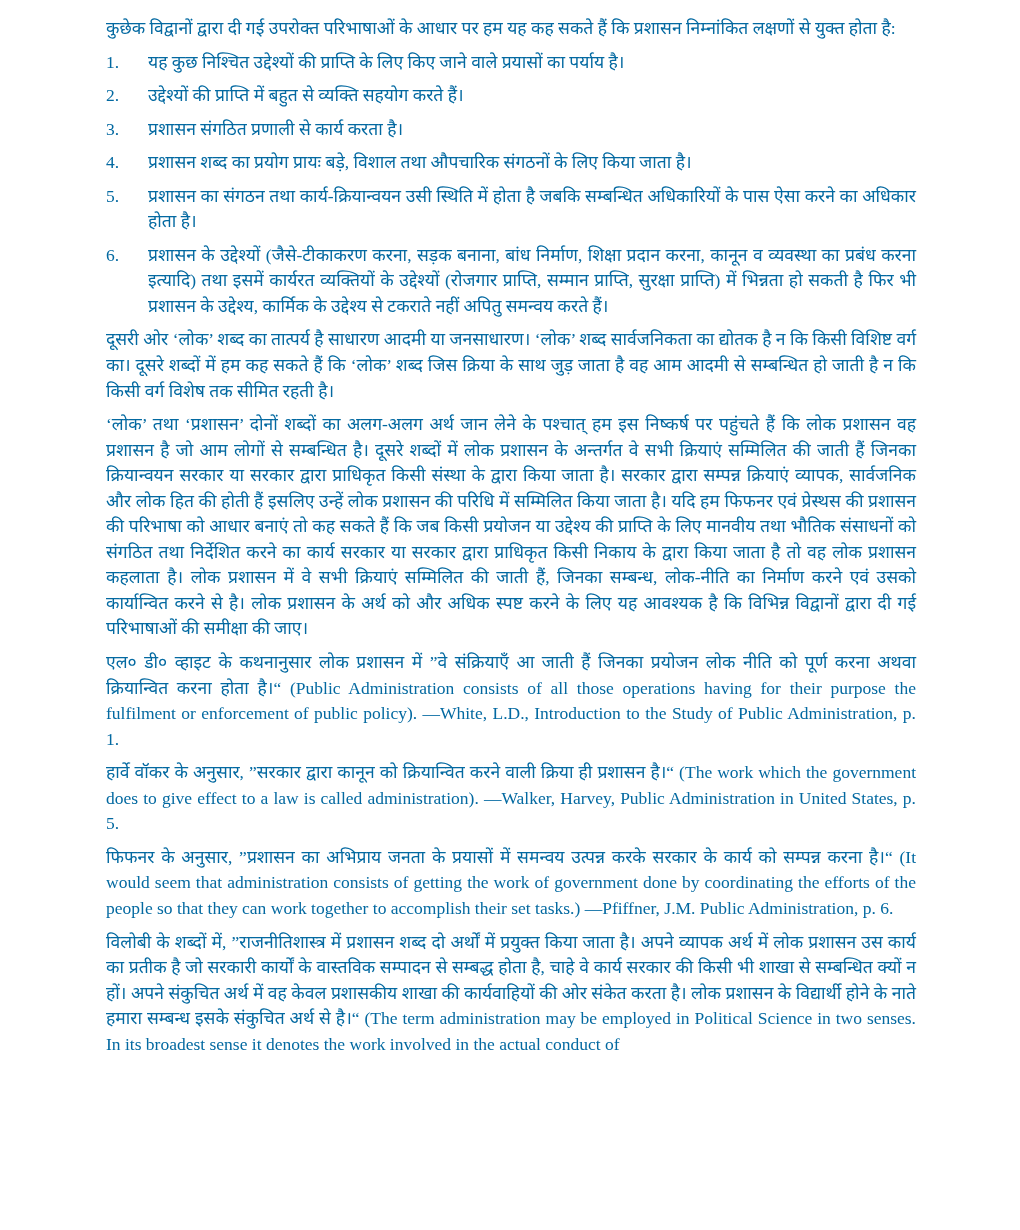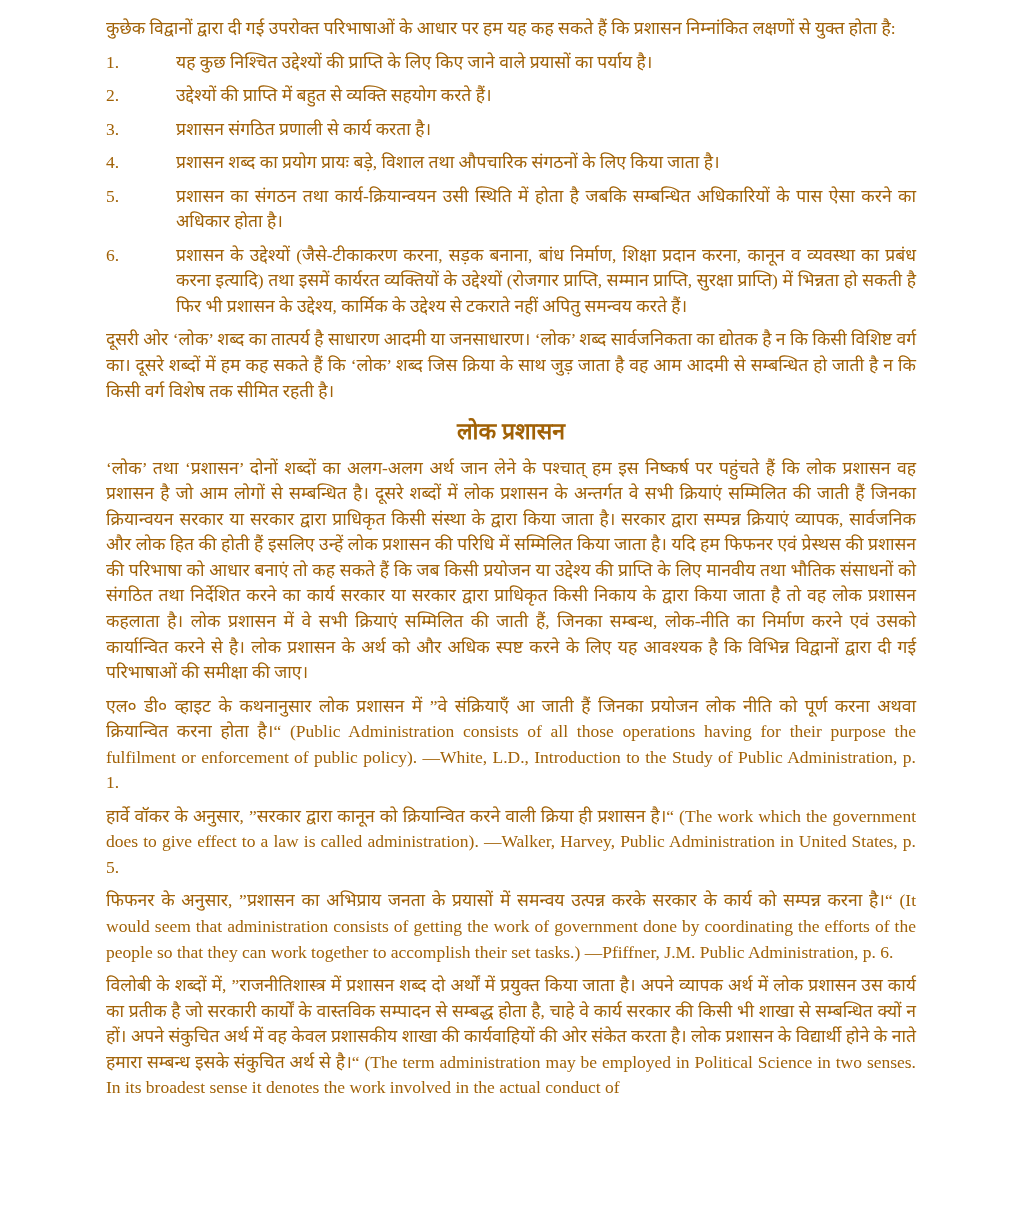--- a/index.html
+++ b/index.html
@@ -10,42 +10,41 @@
   .page {
     position: relative;
     width: 1020px;
     height: 1230px;
     margin: 0 auto;
     background: #ffffff;
     padding: 16px 104px 40px 106px;
     font-family: "Liberation Serif", "DejaVu Serif", serif;
     font-size: 17.5px;
     line-height: 1.46;
-    color: #a16207;
+    color: #0369a1;
     overflow: hidden;
   }
   .para {
     margin: 0 0 8px 0;
     text-align: justify;
   }
   .list {
     margin: 2px 0 8px 0;
   }
   .li {
     display: flex;
     margin: 0 0 8px 0;
   }
   .num {
     flex: 0 0 42px;
     width: 42px;
   }
   .li-text {
     flex: 1;
     text-align: justify;
-    margin-left: 28px;
   }
   .heading {
     text-align: center;
     font-size: 23px;
     font-weight: bold;
     margin: 14px 0 10px 0;
     line-height: 1.2;
   }
   .def .hi { font-weight: normal; }
   .def .en { font-weight: normal; }
@@ -79,21 +78,20 @@
       <span class="li-text">प्रशासन का संगठन तथा कार्य-क्रियान्वयन उसी स्थिति में होता है जबकि सम्बन्धित अधिकारियों के पास ऐसा करने का अधिकार होता है।</span>
     </div>
     <div class="li">
       <span class="num">6.</span>
       <span class="li-text">प्रशासन के उद्देश्यों (जैसे-टीकाकरण करना, सड़क बनाना, बांध निर्माण, शिक्षा प्रदान करना, कानून व व्यवस्था का प्रबंध करना इत्यादि) तथा इसमें कार्यरत व्यक्तियों के उद्देश्यों (रोजगार प्राप्ति, सम्मान प्राप्ति, सुरक्षा प्राप्ति) में भिन्नता हो सकती है फिर भी प्रशासन के उद्देश्य, कार्मिक के उद्देश्य से टकराते नहीं अपितु समन्वय करते हैं।</span>
     </div>
   </div>
 
   <p class="para">दूसरी ओर ‘लोक’ शब्द का तात्पर्य है साधारण आदमी या जनसाधारण। ‘लोक’ शब्द सार्वजनिकता का द्योतक है न कि किसी विशिष्ट वर्ग का। दूसरे शब्दों में हम कह सकते हैं कि ‘लोक’ शब्द जिस क्रिया के साथ जुड़ जाता है वह आम आदमी से सम्बन्धित हो जाती है न कि किसी वर्ग विशेष तक सीमित रहती है।</p>
 
-  <h1 class="heading">लोक प्रशासन</h1>
 
   <p class="para">‘लोक’ तथा ‘प्रशासन’ दोनों शब्दों का अलग-अलग अर्थ जान लेने के पश्चात् हम इस निष्कर्ष पर पहुंचते हैं कि लोक प्रशासन वह प्रशासन है जो आम लोगों से सम्बन्धित है। दूसरे शब्दों में लोक प्रशासन के अन्तर्गत वे सभी क्रियाएं सम्मिलित की जाती हैं जिनका क्रियान्वयन सरकार या सरकार द्वारा प्राधिकृत किसी संस्था के द्वारा किया जाता है। सरकार द्वारा सम्पन्न क्रियाएं व्यापक, सार्वजनिक और लोक हित की होती हैं इसलिए उन्हें लोक प्रशासन की परिधि में सम्मिलित किया जाता है। यदि हम फिफनर एवं प्रेस्थस की प्रशासन की परिभाषा को आधार बनाएं तो कह सकते हैं कि जब किसी प्रयोजन या उद्देश्य की प्राप्ति के लिए मानवीय तथा भौतिक संसाधनों को संगठित तथा निर्देशित करने का कार्य सरकार या सरकार द्वारा प्राधिकृत किसी निकाय के द्वारा किया जाता है तो वह लोक प्रशासन कहलाता है। लोक प्रशासन में वे सभी क्रियाएं सम्मिलित की जाती हैं, जिनका सम्बन्ध, लोक-नीति का निर्माण करने एवं उसको कार्यान्वित करने से है। लोक प्रशासन के अर्थ को और अधिक स्पष्ट करने के लिए यह आवश्यक है कि विभिन्न विद्वानों द्वारा दी गई परिभाषाओं की समीक्षा की जाए।</p>
 
   <p class="para def"><span class="hi">एल० डी० व्हाइट के कथनानुसार लोक प्रशासन में ”वे संक्रियाएँ आ जाती हैं जिनका प्रयोजन लोक नीति को पूर्ण करना अथवा क्रियान्वित करना होता है।“</span><span class="en"> (Public Administration consists of all those operations having for their purpose the fulfilment or enforcement of public policy). —White, L.D., Introduction to the Study of Public Administration, p. 1.</span></p>
 
   <p class="para def"><span class="hi">हार्वे वॉकर के अनुसार, ”सरकार द्वारा कानून को क्रियान्वित करने वाली क्रिया ही प्रशासन है।“</span><span class="en"> (The work which the government does to give effect to a law is called administration). —Walker, Harvey, Public Administration in United States, p. 5.</span></p>
 
   <p class="para def"><span class="hi">फिफनर के अनुसार, ”प्रशासन का अभिप्राय जनता के प्रयासों में समन्वय उत्पन्न करके सरकार के कार्य को सम्पन्न करना है।“</span><span class="en"> (It would seem that administration consists of getting the work of government done by coordinating the efforts of the people so that they can work together to accomplish their set tasks.) —Pfiffner, J.M. Public Administration, p. 6.</span></p>
 
   <p class="para def"><span class="hi">विलोबी के शब्दों में, ”राजनीतिशास्त्र में प्रशासन शब्द दो अर्थों में प्रयुक्त किया जाता है। अपने व्यापक अर्थ में लोक प्रशासन उस कार्य का प्रतीक है जो सरकारी कार्यों के वास्तविक सम्पादन से सम्बद्ध होता है, चाहे वे कार्य सरकार की किसी भी शाखा से सम्बन्धित क्यों न हों। अपने संकुचित अर्थ में वह केवल प्रशासकीय शाखा की कार्यवाहियों की ओर संकेत करता है। लोक प्रशासन के विद्यार्थी होने के नाते हमारा सम्बन्ध इसके संकुचित अर्थ से है।“</span><span class="en"> (The term administration may be employed in Political Science in two senses. In its broadest sense it denotes the work involved in the actual conduct of</span></p>

